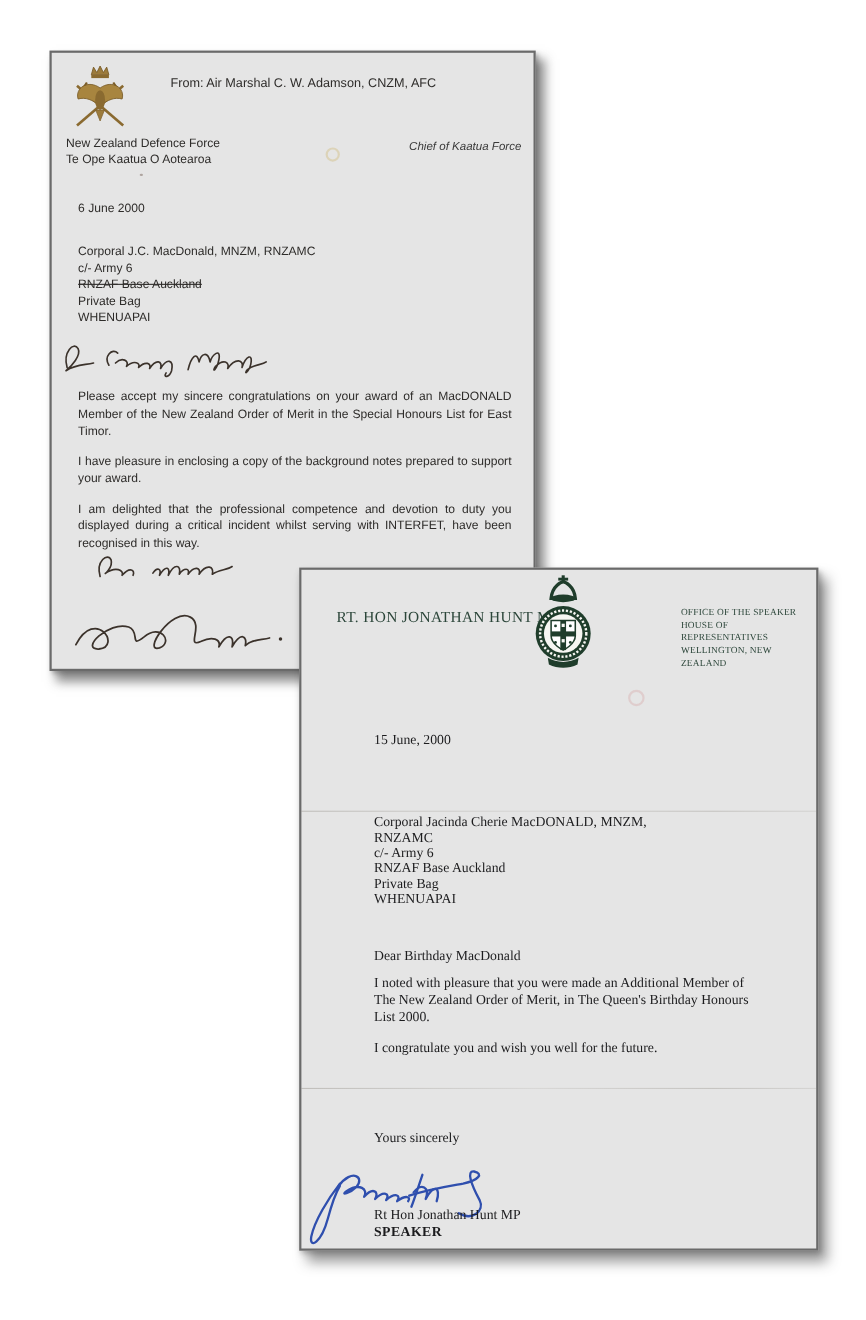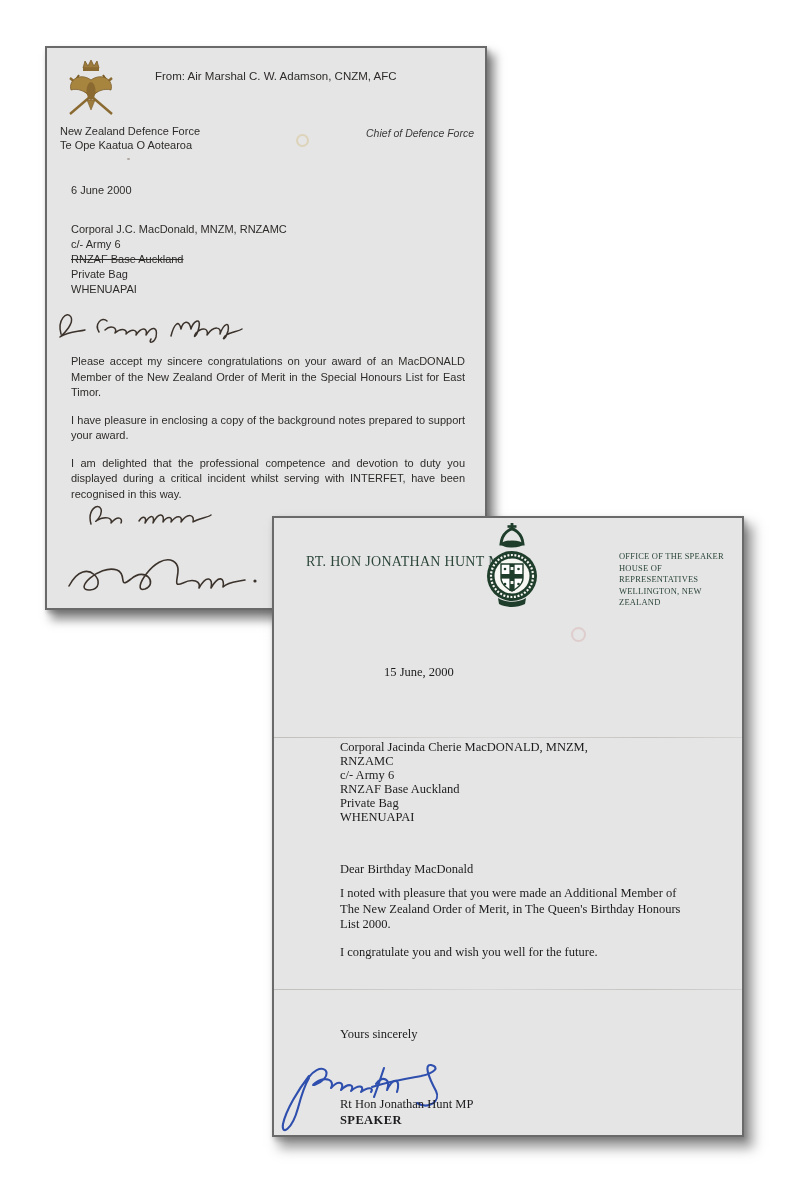--- a/index.html
+++ b/index.html
@@ -30,21 +30,21 @@
   .struck{text-decoration:line-through;}
   .body1{left:24px;top:306px;width:394px;font-size:11px;line-height:15.5px;text-align:justify;}
   .body1 p{margin:0 0 12px 0;}
   .hand{stroke:#3b322b;fill:none;stroke-linecap:round;stroke-linejoin:round;}
   .stain{border-radius:50%;}
   .stain1{left:249px;top:86px;width:9px;height:9px;border:2px solid rgba(214,196,148,.55);}
   .speck{left:80px;top:110px;width:3px;height:2px;background:rgba(120,100,90,.5);border-radius:50%;}
   
   .hdr-left{left:32px;top:36px;font-size:14px;letter-spacing:.3px;color:#2c463a;}
   .hdr-right{left:345px;top:33px;font-size:8.5px;line-height:11.5px;letter-spacing:.2px;color:#2c463a;}
-  .date2{left:66px;top:147px;font-size:12.5px;margin-left:44px;}
+  .date2{left:66px;top:147px;font-size:12.5px;}
   .addr2{left:66px;top:222px;font-size:12.5px;line-height:14px;}
   .salut2{left:66px;top:344px;font-size:12.5px;}
   .body2{left:66px;top:368px;width:354px;font-size:12.5px;line-height:15.5px;}
   .body2 p{margin:0 0 12px 0;}
   .closing2{left:66px;top:509px;font-size:12.5px;}
   .signer{left:66px;top:579px;font-size:12.5px;}
   .signer-title{left:66px;top:595px;font-size:12.5px;font-weight:bold;letter-spacing:.4px;}
   .fold{left:0;right:0;height:1px;background:linear-gradient(90deg,rgba(125,120,110,.35),rgba(125,120,110,.12) 45%,rgba(125,120,110,.3) 80%,rgba(125,120,110,.15));}
   .fold-1{top:219px;}
   .fold-2{top:471px;}
@@ -72,21 +72,21 @@
       <path d="M25,42 L29,52 L33,42 Z" fill="#9c7b3c" stroke="#7a5c28" stroke-width="0.6"></path>
     </svg>
 
     <div class="abs from-line">From: Air Marshal C. W. Adamson, CNZM, AFC</div>
 
     <div class="abs org-block">
       <div>New Zealand Defence Force</div>
       <div>Te Ope Kaatua O Aotearoa</div>
     </div>
 
-    <div class="abs chief">Chief of Defence Force</div>
+    <div class="abs chief">Chief of Kaatua Force</div>
 
     <div class="abs stain stain1"></div>
     <div class="abs speck"></div>
 
     <div class="abs date1">6 June 2000</div>
 
     <div class="abs addr1">
       <div>Corporal J.C. MacDonald, MNZM, RNZAMC</div>
       <div>c/- Army 6</div>
       <div class="struck">RNZAF Base Auckland</div>

